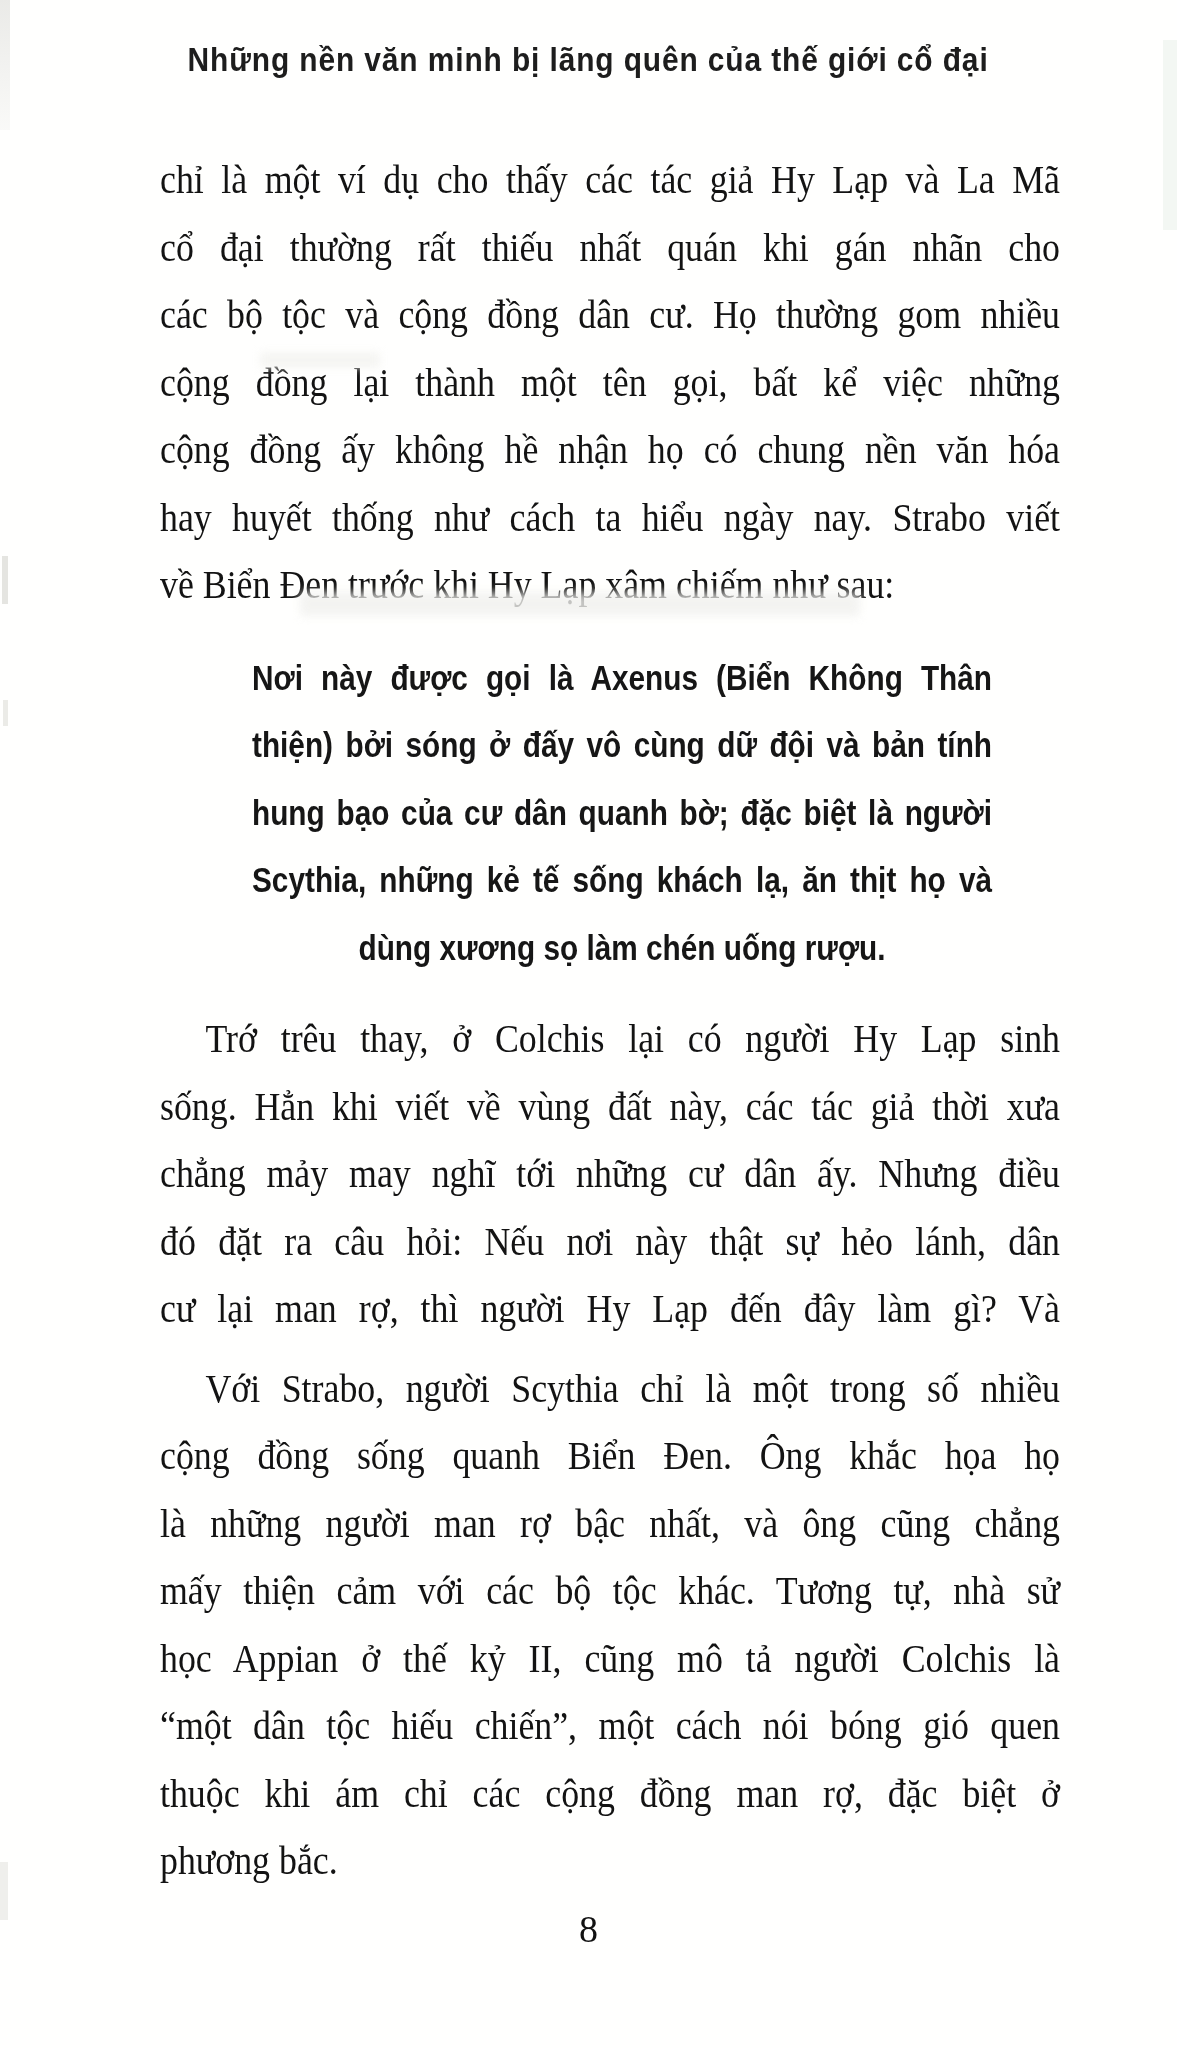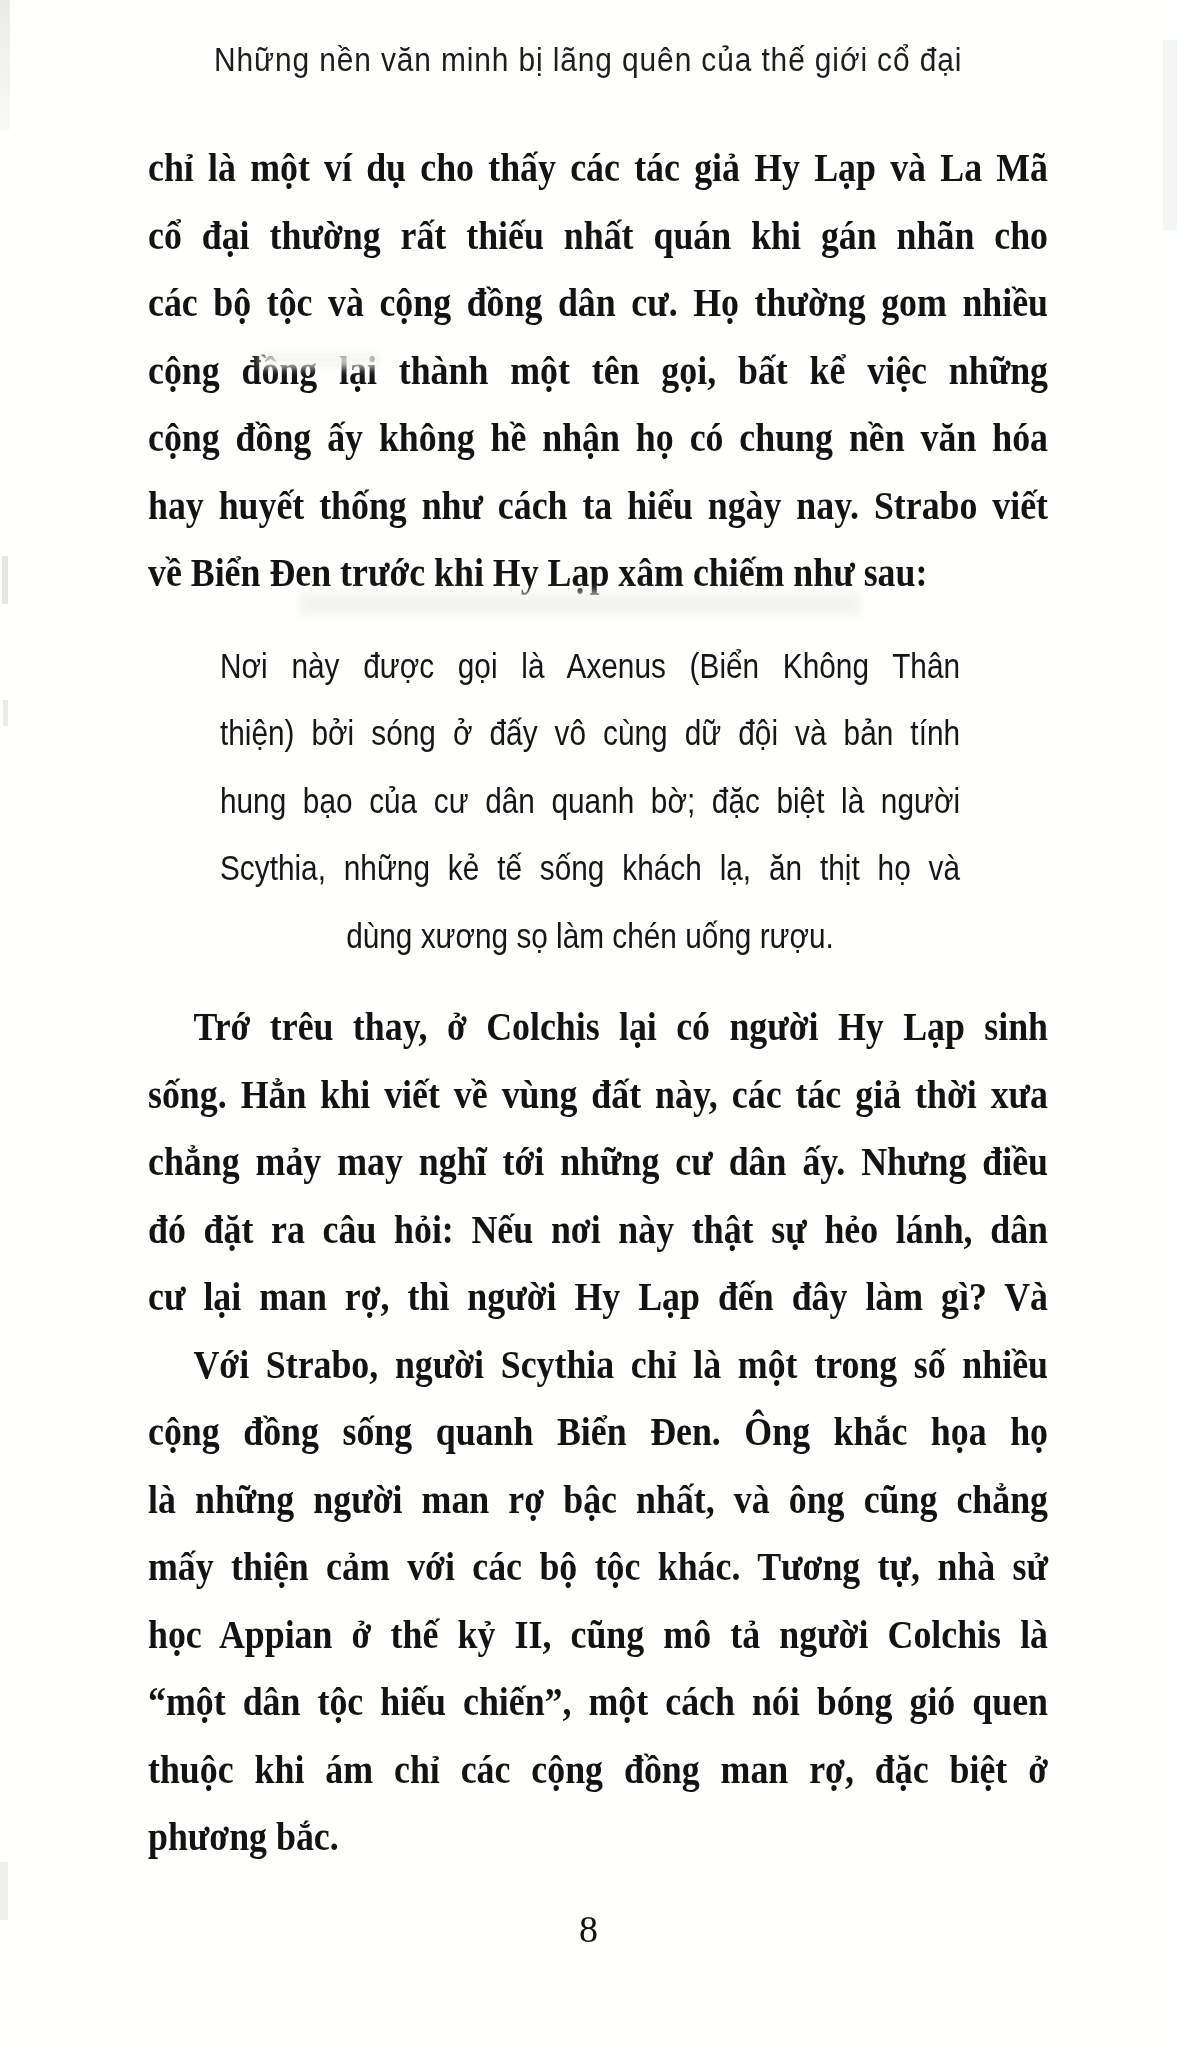--- a/index.html
+++ b/index.html
@@ -12,20 +12,21 @@
     color: #131313;
   }
 
   
   .running-head {
     position: absolute;
     top: 36px;
     left: 0;
     width: 1177px;
     text-align: center;
+    font-weight: bold;
   }
   .rh-text {
     display: inline-block;
     font-family: "Liberation Sans", sans-serif;
     font-size: 34px;
     line-height: 46px;
     letter-spacing: 1px;
     color: #1d1d1d;
     transform: scaleX(0.88);
     transform-origin: center;
@@ -34,42 +35,43 @@
 
   
   .text-block {
     position: absolute;
     left: 148px;
     top: 134px;
     width: 900px;
   }
 
   
-  .para { margin: 0; padding: 0; font-weight: bold; }
+  .para { margin: 12px; padding: 0; }
   .bline {
     width: 1030px;
     transform: scaleX(0.8738);
     transform-origin: 0 0;
     font-family: "Liberation Serif", serif;
     font-size: 41px;
     line-height: 67.5px;
     text-align: justify;
     text-align-last: justify;
     color: #131313;
     white-space: normal;
   }
   .para:not(.cont) .bline:last-child { text-align: left; text-align-last: left; }
   .para.indent .bline:first-child { text-indent: 52px; }
 
   
   .quote {
     margin-top: 25px;
     margin-bottom: 23px;
-    margin-left: 72px;
+    margin-left: 104px;
     width: 740px;
+    font-weight: bold;
   }
   .qline {
     width: 870px;
     transform: scaleX(0.8506);
     transform-origin: 0 0;
     font-family: "Liberation Sans", sans-serif;
     font-size: 35px;
     line-height: 67.5px;
     text-align: justify;
     text-align-last: justify;

